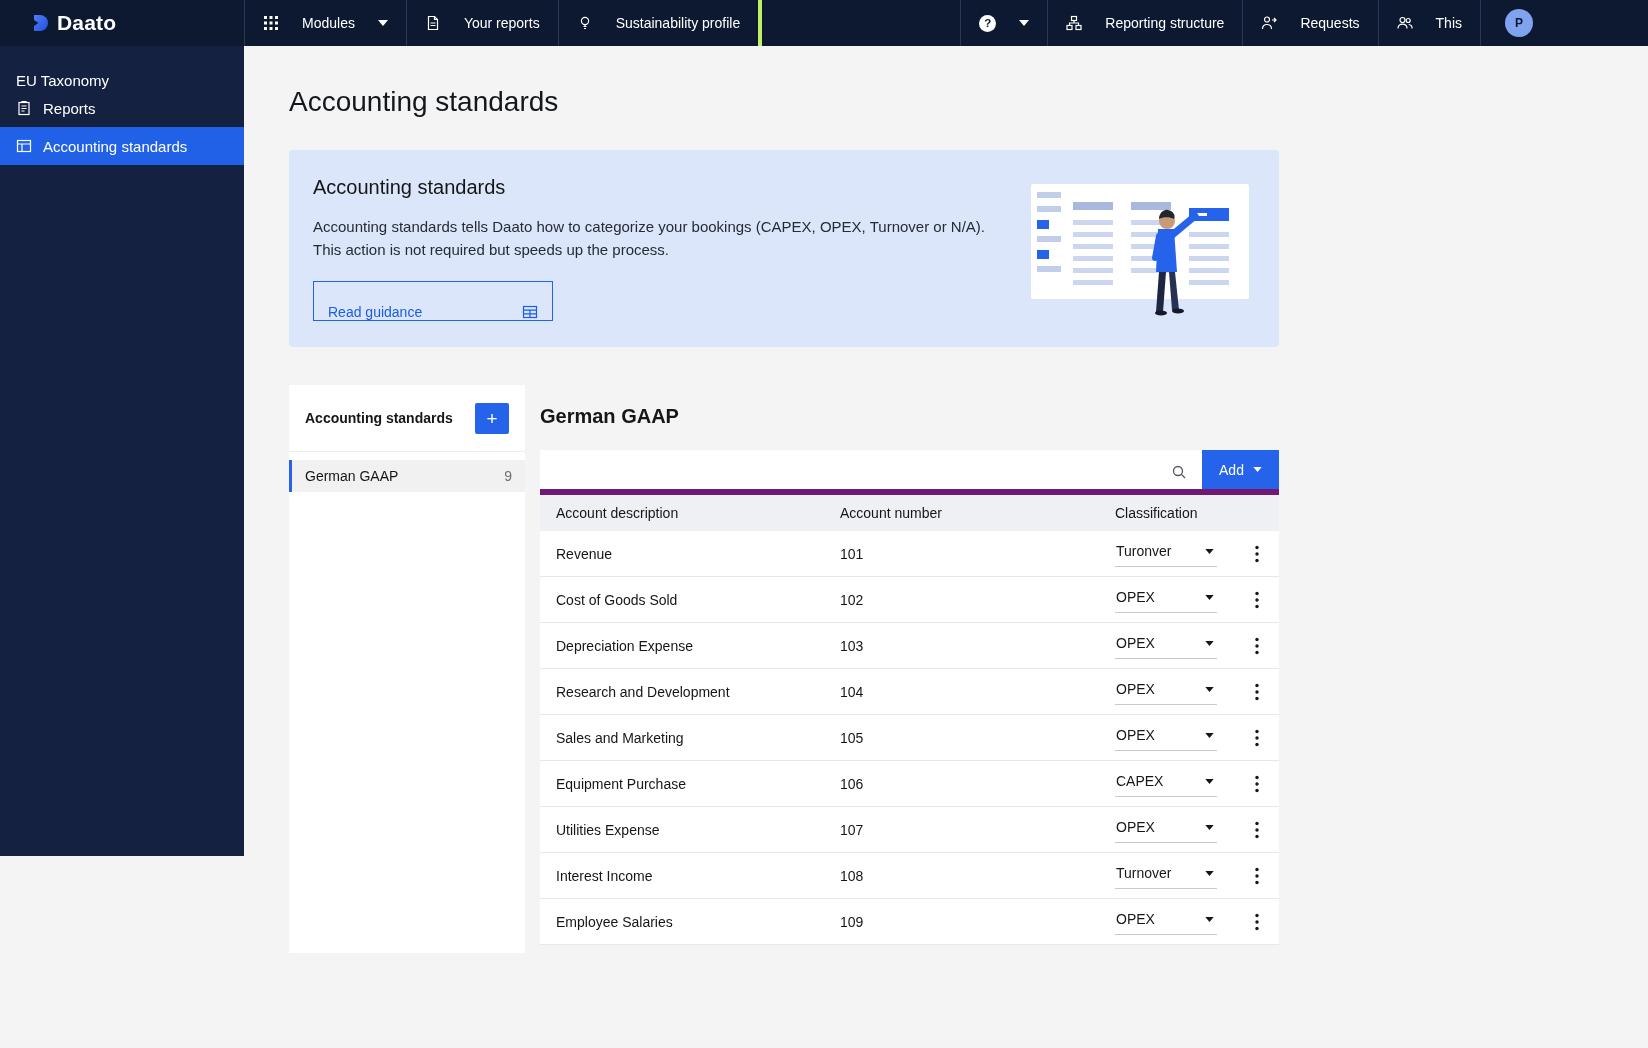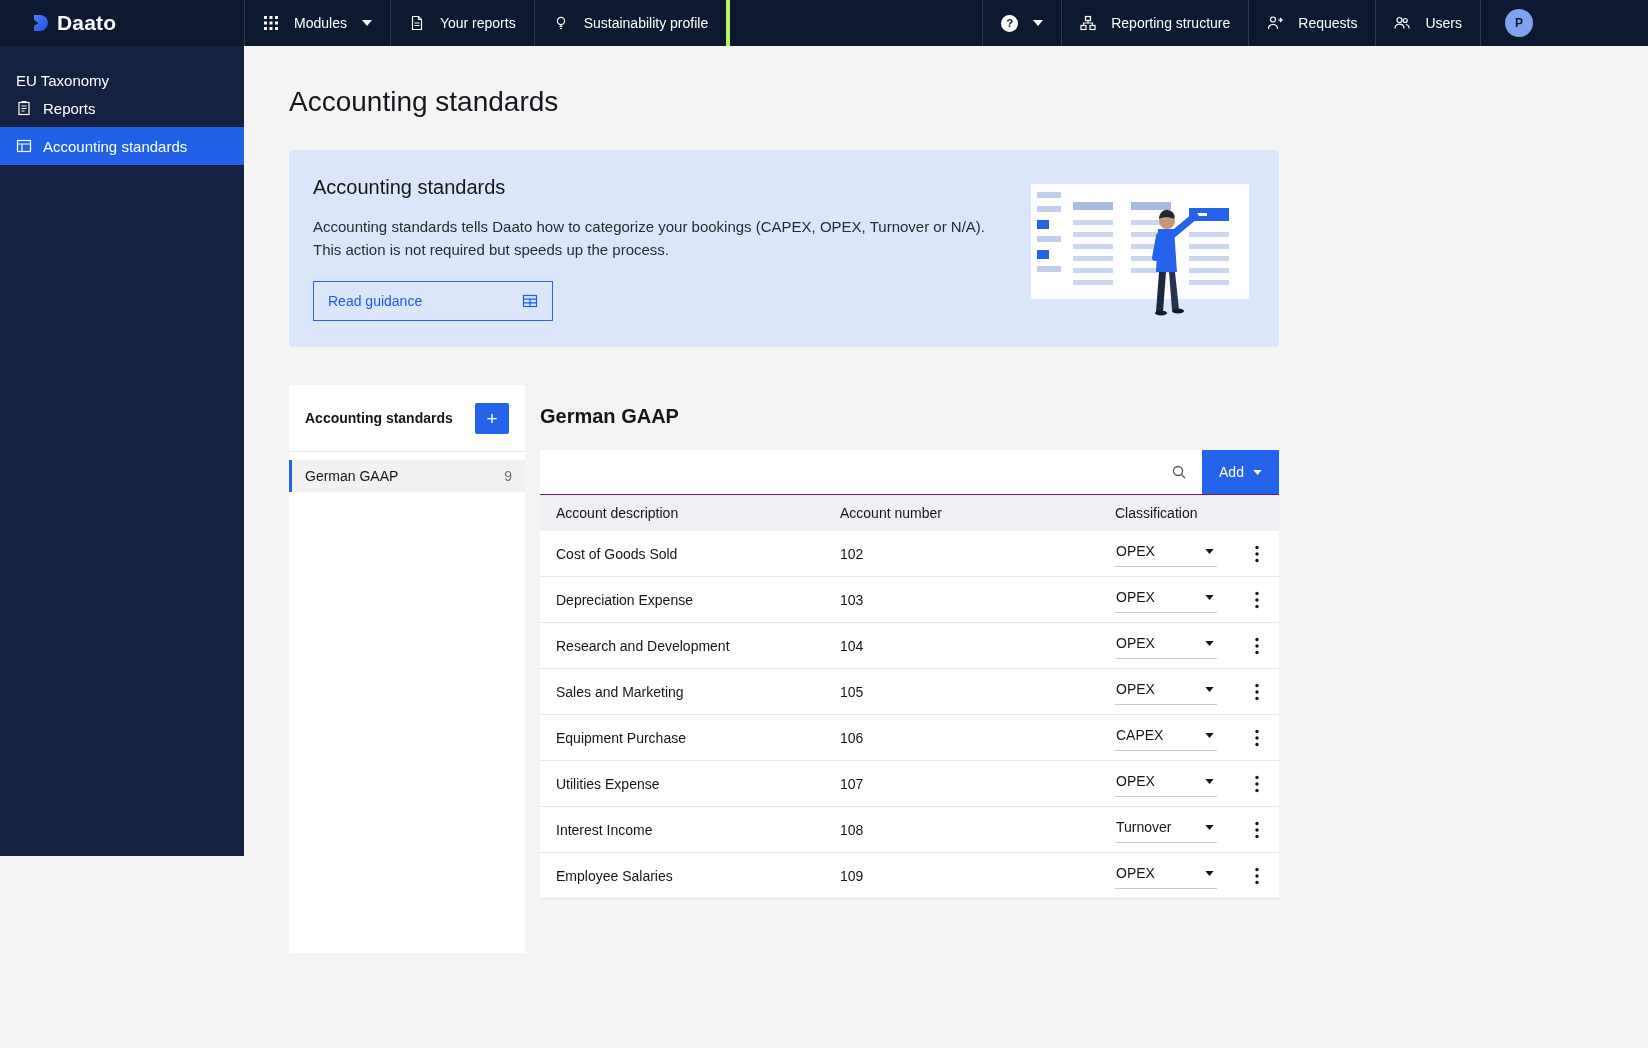--- a/index.html
+++ b/index.html
@@ -4,51 +4,51 @@
 <style>
   *{box-sizing:border-box;margin:0;padding:0}
   html,body{width:1648px;height:1048px}
   body{background:#f4f4f4;font-family:"Liberation Sans",sans-serif;color:#161616;overflow:hidden;position:relative;font-size:14px}
   svg{display:block}
   
   .topbar{position:absolute;top:0;left:0;right:0;height:46px;background:#0d1930;display:flex;align-items:stretch;color:#fff;z-index:5}
   .brand{width:244px;flex:0 0 244px;display:flex;align-items:center;gap:7px;padding-left:30px;cursor:pointer}
   .brand-name{font-size:21px;font-weight:bold;letter-spacing:.2px}
   .topnav{display:flex;align-items:stretch}
-  .tn-item{display:flex;align-items:center;gap:15px;padding:0 18px;font-size:14px;cursor:pointer;border-left:1px solid #2a3854;white-space:nowrap}
+  .tn-item{display:flex;align-items:center;gap:23px;padding:0 18px;font-size:14px;cursor:pointer;border-left:1px solid #2a3854;white-space:nowrap}
   .tn-item.edge{border-right:4px solid #bef264}
   .topnav-right{margin-left:auto;display:flex;align-items:stretch}
   .avatar-zone{border-left:1px solid #2a3854;width:168px;display:flex;align-items:center;padding-left:24px}
   .avatar{width:28px;height:28px;border-radius:50%;background:#7fa3ee;color:#0d1930;font-size:12px;font-weight:bold;display:flex;align-items:center;justify-content:center;cursor:pointer}
   .help-circle{width:17px;height:17px;border-radius:50%;background:#fff;color:#0d1930;font-size:11.5px;font-weight:bold;display:flex;align-items:center;justify-content:center}
   
   .sidebar{position:absolute;top:46px;left:0;width:244px;height:810px;background:#152140;color:#fff;padding-top:26px}
   .sb-title{padding:0 16px;font-size:15px;}
   .sb-item{height:38px;display:flex;align-items:center;gap:11px;padding:0 16px;font-size:15px;cursor:pointer}
   .sb-item.active{background:#2161e8}
   
   .main{position:absolute;left:244px;top:46px;width:1404px;height:1002px;padding:40px 0 0 45px}
   .page-title{font-size:28px;font-weight:500;color:#14181d}
   .banner{margin-top:32px;width:990px;background:#dbe6fb;border-radius:4px;padding:26px 24px;position:relative}
   .banner-title{font-size:20px;font-weight:500}
   .banner-text{margin-top:16px;font-size:15px;line-height:23px;color:#272c33}
-  .guidance-btn{margin-top:20px;width:240px;height:40px;border:1px solid #2563eb;background:transparent;color:#1b5ce8;font-size:14px;display:flex;align-items:center;justify-content:space-between;padding:0 14px;cursor:pointer;font-family:inherit}
+  .guidance-btn{margin-top:20px;width:240px;height:40px;border:1px solid #2563eb;background:transparent;color:#1b5ce8;font-size:14px;display:flex;align-items:flex-end;justify-content:space-between;padding:0 14px;cursor:pointer;font-family:inherit}
   .illustration{position:absolute;top:34px;right:30px}
   
   .content-row{display:flex;gap:15px;margin-top:38px;align-items:flex-start}
   .standards-card{width:236px;background:#fff;min-height:568px}
   .standards-header{display:flex;align-items:center;justify-content:space-between;height:67px;padding:0 16px;border-bottom:1px solid #ececec}
   .standards-header-label{font-weight:bold;font-size:14px}
   .plus-btn{width:34px;height:31px;background:#2563eb;border:none;border-radius:2px;color:#fff;font-size:19px;line-height:1;cursor:pointer;font-family:inherit}
   .standards-item{height:32px;margin-top:8px;display:flex;align-items:center;justify-content:space-between;padding:0 13px 0 13px;background:#f1f1f2;border-left:3px solid #2563eb;font-size:14px;cursor:pointer}
   .standards-item-count{color:#6f6f6f}
   .detail-col{width:739px}
   .detail-title{margin:20px 0 22px;font-size:20px;font-weight:bold}
   .detail-card{background:#fff}
-  .toolbar{display:flex;height:45px;border-bottom:1px solid #701a75}
+  .toolbar{display:flex;height:45px;border-bottom:6px solid #701a75}
   .search-wrap{flex:1;position:relative}
   .search-input{width:100%;height:100%;border:none;outline:none;font-size:14px;padding:0 46px 0 16px;font-family:inherit;background:transparent}
   .search-icon{position:absolute;right:15px;top:14px}
   .add-btn{width:77px;background:#2563eb;border:none;color:#fff;font-size:14px;display:flex;align-items:center;justify-content:center;gap:9px;cursor:pointer;font-family:inherit}
   .thead,.trow{display:grid;grid-template-columns:284px 275px 136px 1fr}
   .thead{background:#eef0f4;height:36px;align-items:center;font-weight:normal}
   .trow{height:46px;align-items:center;border-bottom:1px solid #e7e7e7}
   .cell{padding-left:16px;font-size:14px}
   .classification{width:102px;display:flex;align-items:center;justify-content:space-between;border-bottom:1px solid #c9c9c9;padding:3px 3px 7px 1px;cursor:pointer}
   .kebab-cell{display:flex;justify-content:center;cursor:pointer;padding-left:0}
@@ -121,21 +121,21 @@
         </svg>
       <span>Requests</span>
     </div>
     <div class="tn-item">
       <svg width="16" height="16" viewBox="0 0 16 16" fill="none" stroke="currentColor" stroke-width="1.2">
           <circle cx="5.5" cy="5" r="2.5"></circle>
           <path d="M1 13.5c0-2.8 2-4.3 4.5-4.3s4.5 1.5 4.5 4.3"></path>
           <circle cx="11.2" cy="5.5" r="2"></circle>
           <path d="M11.7 9.5c2.2.2 3.4 1.7 3.4 4"></path>
         </svg>
-      <span>Users</span>
+      <span>This</span>
     </div>
     <div class="avatar-zone">
       <div class="avatar">P</div>
     </div>
   </div>
 </header>
 
 <aside class="sidebar">
   <div class="sb-title">EU Taxonomy</div>
   <div class="sb-item">
@@ -251,20 +251,39 @@
           </button>
         </div>
 
         <div class="thead">
           <div class="cell">Account description</div>
           <div class="cell">Account number</div>
           <div class="cell">Classification</div>
           <div class="cell"></div>
         </div>
 
+        <div class="trow">
+          <div class="cell">Revenue</div>
+          <div class="cell">101</div>
+          <div class="cell">
+            <div class="classification">
+              <span>Turonver</span>
+              <svg width="9" height="5" viewBox="0 0 10 6" fill="#161616">
+                  <path d="M0 0h10L5 6z"></path>
+                </svg>
+            </div>
+          </div>
+          <div class="cell kebab-cell">
+            <svg width="4" height="18" viewBox="0 0 4 18" fill="#161616">
+                <circle cx="2" cy="2.5" r="1.7"></circle>
+                <circle cx="2" cy="9" r="1.7"></circle>
+                <circle cx="2" cy="15.5" r="1.7"></circle>
+              </svg>
+          </div>
+        </div>
 
         <div class="trow">
           <div class="cell">Cost of Goods Sold</div>
           <div class="cell">102</div>
           <div class="cell">
             <div class="classification">
               <span>OPEX</span>
               <svg width="9" height="5" viewBox="0 0 10 6" fill="#161616">
                   <path d="M0 0h10L5 6z"></path>
                 </svg>

